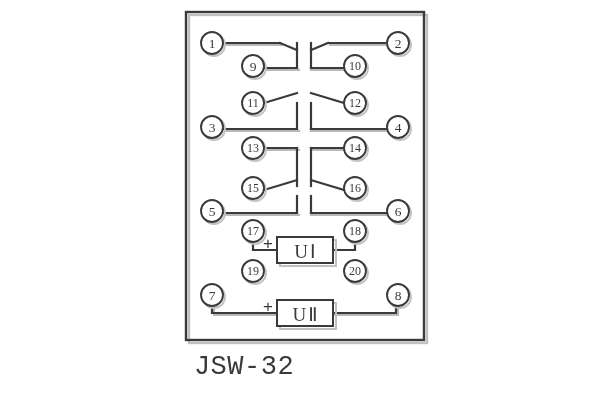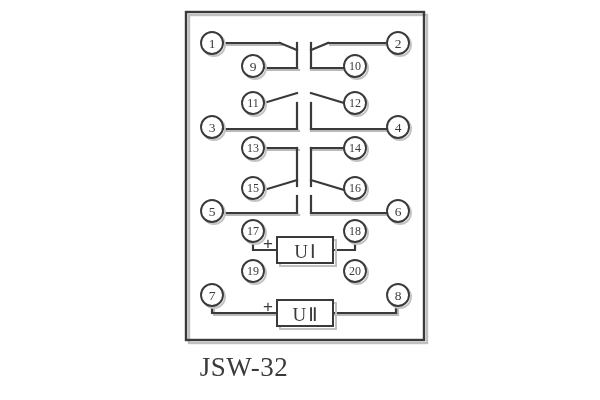--- a/index.html
+++ b/index.html
@@ -27,21 +27,21 @@
     width: 600px;
     height: 400px;
     display: block;
   }
   .caption {
     position: absolute;
     left: 0;
     top: 352px;
     width: 488px;
     text-align: center;
-    font-family: Liberation Serif, serif;
+    font-family: Liberation Mono, monospace;
     font-size: 27px;
     letter-spacing: 0.5px;
     color: #3a3a3a;
   }
 </style>
 </head>
 <body>
 
 <div id="root">
 

